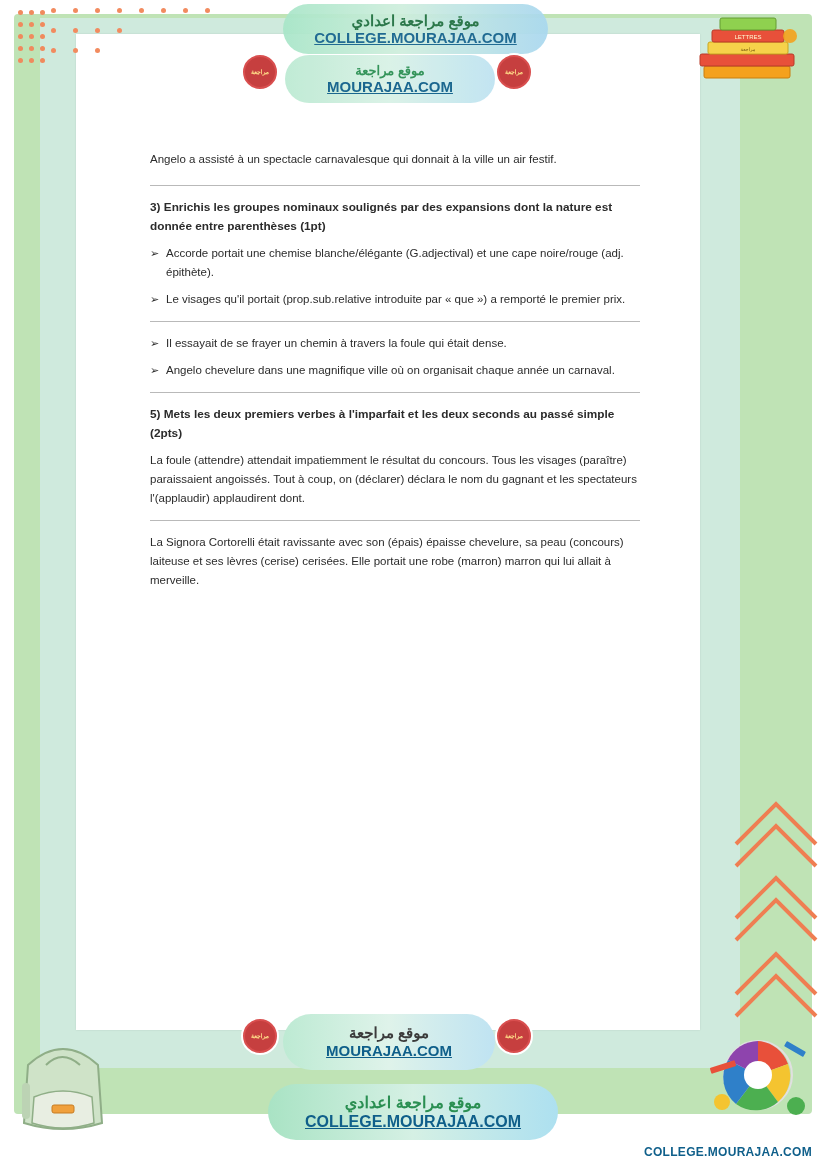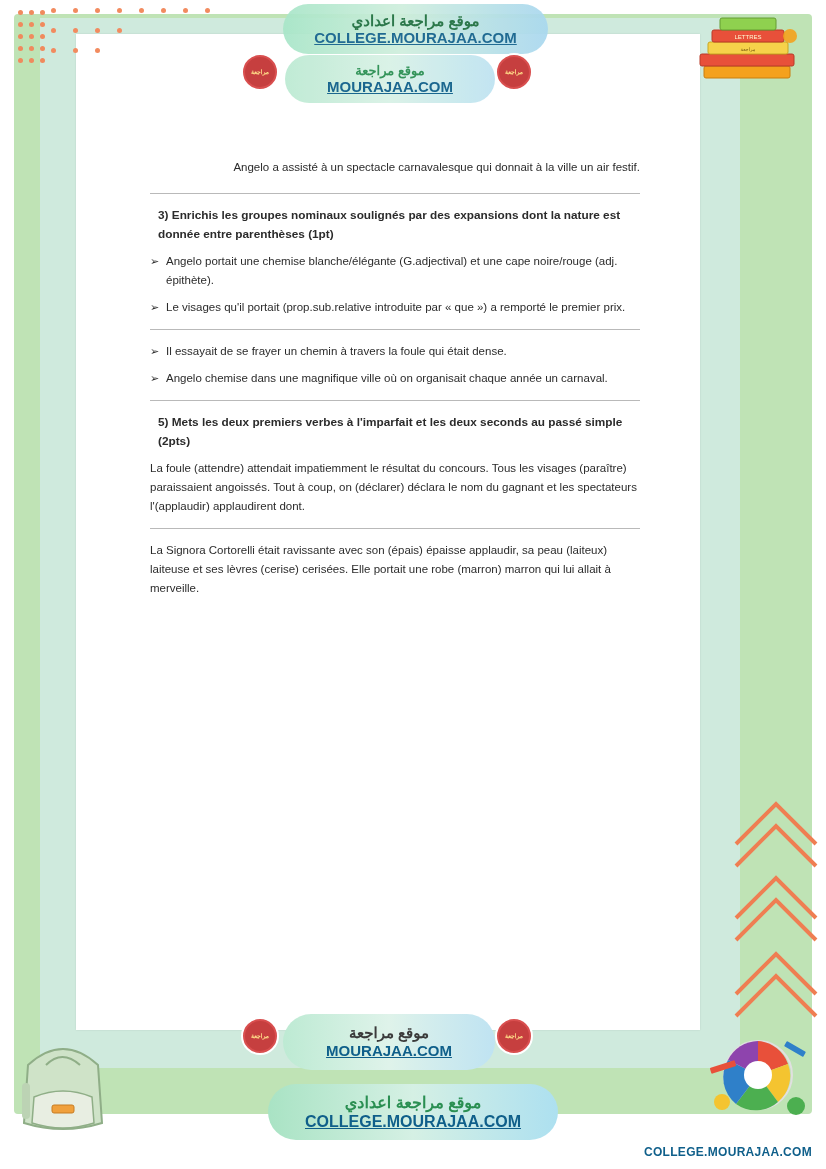--- a/index.html
+++ b/index.html
@@ -181,31 +181,31 @@
   
   .doc {
     position: absolute;
     left: 150px;
     top: 150px;
     width: 490px;
     color: #2b2b2b;
     font-size: 11.5px;
     line-height: 19px;
   }
-  .intro { margin: 8px 0 16px 0; text-align: right; }
+  .intro { margin: 0 0 16px 0; }
   hr.sep {
     border: none;
     border-top: 1px solid #b9b9b9;
     margin: 12px 0 12px 0;
   }
   .q-title {
     font-weight: bold;
     font-size: 11.8px;
     line-height: 19px;
-    margin: 0 0 8px 8px;
+    margin: 0 0 8px 0;
   }
   .bullet {
     margin: 0 0 8px 0;
     padding-left: 16px;
     position: relative;
   }
   .bullet .arrow {
     position: absolute;
     left: 0;
     top: 0;
@@ -336,24 +336,24 @@
   <span class="en">COLLEGE.MOURAJAA.COM</span>
 </div>
 
 <div class="credit">COLLEGE.MOURAJAA.COM</div>
 
 <div class="doc">
   <p class="intro">Angelo a assisté à un spectacle carnavalesque qui donnait à la ville un air festif.</p>
   <div id="exercises">
       <hr class="sep">
       <p class="q-title">3) Enrichis les groupes nominaux soulignés par des expansions dont la nature est donnée entre parenthèses (1pt)</p>
-      <p class="bullet"><span class="arrow">➢</span><span>Angelo portait une </span><b>chemise blanche/élégante</b><span> (G.adjectival) et une </span><b>cape noire/rouge</b><span> (adj. épithète).</span></p>
+      <p class="bullet"><span class="arrow">➢</span><span>Accorde portait une </span><b>chemise blanche/élégante</b><span> (G.adjectival) et une </span><b>cape noire/rouge</b><span> (adj. épithète).</span></p>
       <p class="bullet"><span class="arrow">➢</span><b>Le visages qu'il portait</b><span> (prop.sub.relative introduite par « que ») a remporté le premier prix.</span></p>
       <hr class="sep">
       <p class="bullet"><span class="arrow">➢</span><span>Il essayait de se frayer un chemin à travers la foule </span><b>qui</b><span> était dense.</span></p>
-      <p class="bullet"><span class="arrow">➢</span><span>Angelo chemise dans une magnifique ville </span><b>où</b><span> on organisait chaque année un carnaval.</span></p>
+      <p class="bullet"><span class="arrow">➢</span><span>Angelo chevelure dans une magnifique ville </span><b>où</b><span> on organisait chaque année un carnaval.</span></p>
       <hr class="sep">
       <p class="q-title">5) Mets les deux premiers verbes à l'imparfait et les deux seconds au passé simple (2pts)</p>
       <p class="para"><span>La foule (attendre) </span><b>attendait</b><span> impatiemment le résultat du concours. Tous les visages (paraître) </span><b>paraissaient</b><span> angoissés. Tout à coup, on (déclarer) </span><b>déclara</b><span> le nom du gagnant et les spectateurs l'(applaudir) </span><b>applaudirent</b><span> dont.</span></p>
       <hr class="sep">
-      <p class="para"><span>La Signora Cortorelli était ravissante avec son (épais) </span><b>épaisse</b><span> applaudir, sa peau (laiteux) </span><b>laiteuse</b><span> et ses lèvres (cerise) </span><b>cerisées</b><span>. Elle portait une robe (marron) </span><b>marron</b><span> qui lui allait à merveille.</span></p>
+      <p class="para"><span>La Signora Cortorelli était ravissante avec son (épais) </span><b>épaisse</b><span> chevelure, sa peau (concours) </span><b>laiteuse</b><span> et ses lèvres (cerise) </span><b>cerisées</b><span>. Elle portait une robe (marron) </span><b>marron</b><span> qui lui allait à merveille.</span></p>
     </div>
 </div>
 
 </body></html>

